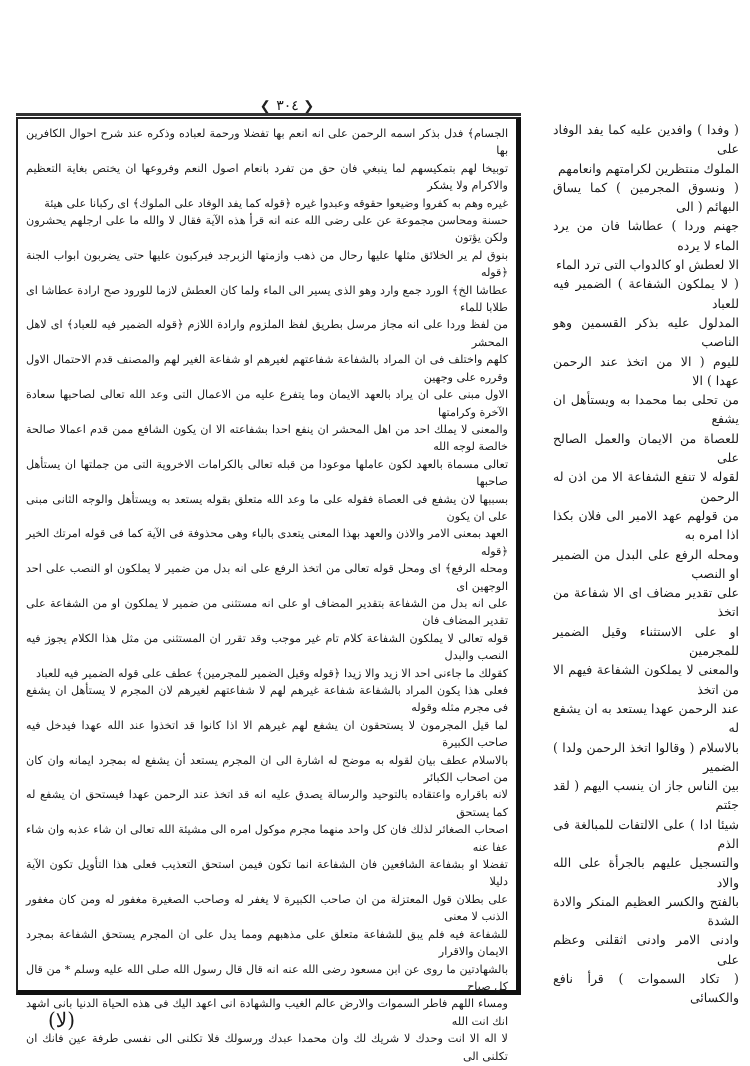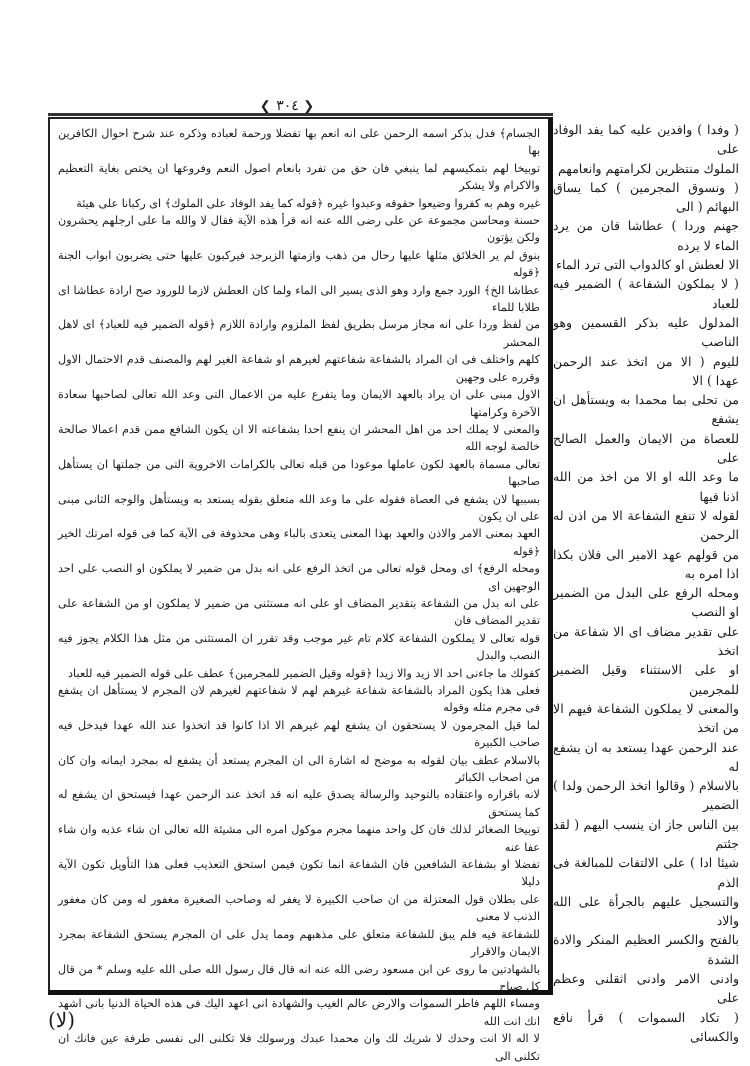--- a/index.html
+++ b/index.html
@@ -1,21 +1,21 @@
 <!DOCTYPE html>
 <html><head>
 <meta charset="utf-8">
 <style>
   html, body { margin:0; padding:0; background:#ffffff; }
   body { width:750px; height:1066px; position:relative; overflow:hidden;
          font-family:"DejaVu Serif", serif; color:#1a1a1a; }
   .page-header { position:absolute; top:97px; left:35px; width:505px; text-align:center;
          font-size:14px; letter-spacing:1px; }
   .page-header .orn { display:inline-block; font-size:13px; color:#222; }
-  .frame { position:absolute; top:117px; left:48px; width:505px; height:878px;
+  .frame { position:absolute; top:117px; left:16px; width:505px; height:878px;
          border:2px solid #222; border-right:5px solid #111; border-bottom:5px solid #111;
          box-sizing:border-box; padding:6px 8px 4px 8px; }
   .frame::before { content:""; position:absolute; left:-2px; right:-5px; top:-6px; height:3px;
          background:#333; }
   .main-text { direction:rtl; text-align:justify; font-size:11.2px; line-height:17.4px;
          margin:0; }
   .main-text p { margin:0; }
   .sidebar { position:absolute; top:120px; left:553px; width:186px; direction:rtl;
          text-align:justify; font-size:12.5px; line-height:19.3px; }
   .sidebar p { margin:0; }
@@ -46,21 +46,21 @@
       <p>بسببها لان يشفع فى العصاة فقوله على ما وعد الله متعلق بقوله يستعد به ويستأهل والوجه الثانى مبنى على ان يكون</p>
       <p>العهد بمعنى الامر والاذن والعهد بهذا المعنى يتعدى بالباء وهى محذوفة فى الآية كما فى قوله امرتك الخير ﴿قوله</p>
       <p>ومحله الرفع﴾ اى ومحل قوله تعالى من اتخذ الرفع على انه بدل من ضمير لا يملكون او النصب على احد الوجهين اى</p>
       <p>على انه بدل من الشفاعة بتقدير المضاف او على انه مستثنى من ضمير لا يملكون او من الشفاعة على تقدير المضاف فان</p>
       <p>قوله تعالى لا يملكون الشفاعة كلام تام غير موجب وقد تقرر ان المستثنى من مثل هذا الكلام يجوز فيه النصب والبدل</p>
       <p>كقولك ما جاءنى احد الا زيد والا زيدا ﴿قوله وقيل الضمير للمجرمين﴾ عطف على قوله الضمير فيه للعباد</p>
       <p>فعلى هذا يكون المراد بالشفاعة شفاعة غيرهم لهم لا شفاعتهم لغيرهم لان المجرم لا يستأهل ان يشفع فى مجرم مثله وقوله</p>
       <p>لما قيل المجرمون لا يستحقون ان يشفع لهم غيرهم الا اذا كانوا قد اتخذوا عند الله عهدا فيدخل فيه صاحب الكبيرة</p>
       <p>بالاسلام عطف بيان لقوله به موضح له اشارة الى ان المجرم يستعد أن يشفع له بمجرد ايمانه وان كان من اصحاب الكبائر</p>
       <p>لانه باقراره واعتقاده بالتوحيد والرسالة يصدق عليه انه قد اتخذ عند الرحمن عهدا فيستحق ان يشفع له كما يستحق</p>
-      <p>توبيخا الصغائر لذلك فان كل واحد منهما مجرم موكول امره الى مشيئة الله تعالى ان شاء عذبه وان شاء عفا عنه</p>
+      <p>اصحاب الصغائر لذلك فان كل واحد منهما مجرم موكول امره الى مشيئة الله تعالى ان شاء عذبه وان شاء عفا عنه</p>
       <p>تفضلا او بشفاعة الشافعين فان الشفاعة انما تكون فيمن استحق التعذيب فعلى هذا التأويل تكون الآية دليلا</p>
       <p>على بطلان قول المعتزلة من ان صاحب الكبيرة لا يغفر له وصاحب الصغيرة مغفور له ومن كان مغفور الذنب لا معنى</p>
       <p>للشفاعة فيه فلم يبق للشفاعة متعلق على مذهبهم ومما يدل على ان المجرم يستحق الشفاعة بمجرد الايمان والاقرار</p>
       <p>بالشهادتين ما روى عن ابن مسعود رضى الله عنه انه قال قال رسول الله صلى الله عليه وسلم * من قال كل صباح</p>
       <p>ومساء اللهم فاطر السموات والارض عالم الغيب والشهادة انى اعهد اليك فى هذه الحياة الدنيا بانى اشهد انك انت الله</p>
       <p>لا اله الا انت وحدك لا شريك لك وان محمدا عبدك ورسولك فلا تكلنى الى نفسى طرفة عين فانك ان تكلنى الى</p>
       <p>نفسى تقربنى من الشر وتباعدنى من الخير وانى لا اثق الا برحمتك فاجعل لى عندك عهدا تؤديه الى يوم القيامة</p>
     </div>
 </div>
 
@@ -68,21 +68,20 @@
     <p>( وفدا ) وافدين عليه كما يفد الوفاد على</p>
     <p>الملوك منتظرين لكرامتهم وانعامهم</p>
     <p>( ونسوق المجرمين ) كما يساق البهائم ( الى</p>
     <p>جهنم وردا ) عطاشا فان من يرد الماء لا يرده</p>
     <p>الا لعطش او كالدواب التى ترد الماء</p>
     <p>( لا يملكون الشفاعة ) الضمير فيه للعباد</p>
     <p>المدلول عليه بذكر القسمين وهو الناصب</p>
     <p>لليوم ( الا من اتخذ عند الرحمن عهدا ) الا</p>
     <p>من تحلى بما محمدا به ويستأهل ان يشفع</p>
     <p>للعصاة من الايمان والعمل الصالح على</p>
-    <p>ما وعد الله او الا من اخذ من الله اذنا فيها</p>
     <p>لقوله لا تنفع الشفاعة الا من اذن له الرحمن</p>
     <p>من قولهم عهد الامير الى فلان بكذا اذا امره به</p>
     <p>ومحله الرفع على البدل من الضمير او النصب</p>
     <p>على تقدير مضاف اى الا شفاعة من اتخذ</p>
     <p>او على الاستثناء وقيل الضمير للمجرمين</p>
     <p>والمعنى لا يملكون الشفاعة فيهم الا من اتخذ</p>
     <p>عند الرحمن عهدا يستعد به ان يشفع له</p>
     <p>بالاسلام ( وقالوا اتخذ الرحمن ولدا ) الضمير</p>
     <p>بين الناس جاز ان ينسب اليهم ( لقد جئتم</p>
     <p>شيئا ادا ) على الالتفات للمبالغة فى الذم</p>

